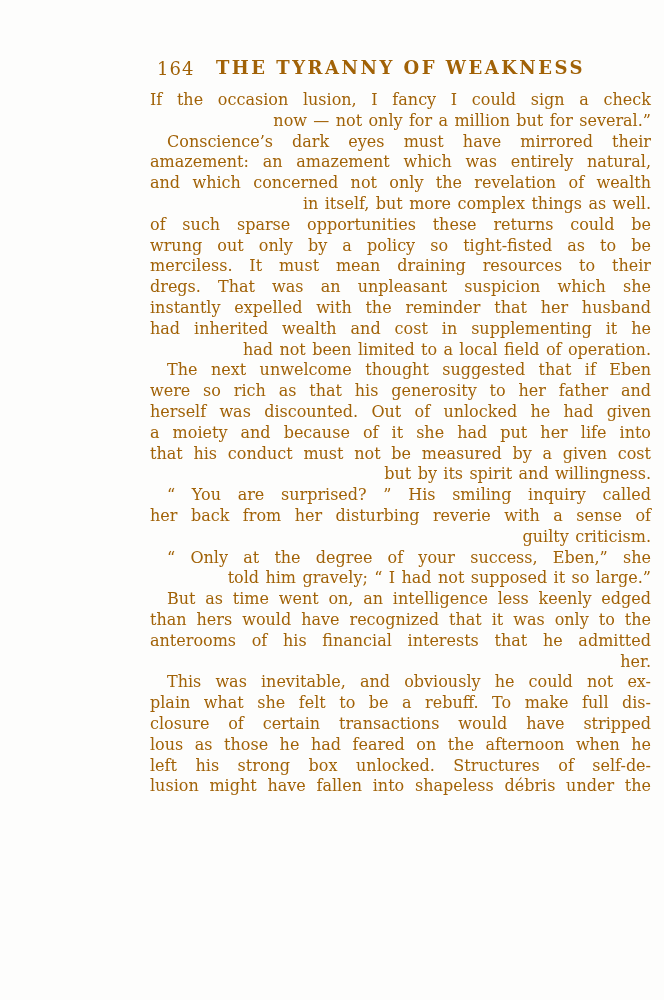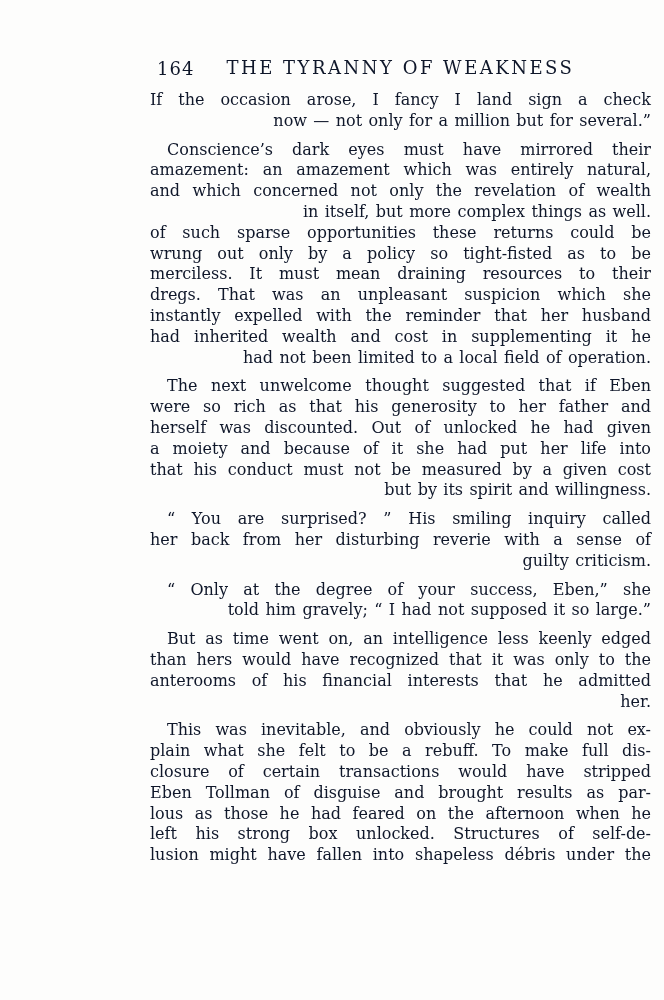--- a/index.html
+++ b/index.html
@@ -2,72 +2,72 @@
 <html><head>
 <meta charset="utf-8">
 <style>
   html, body { margin: 0; padding: 0; }
   .page {
     position: relative;
     width: 664px;
     height: 1000px;
     background: #fdfdfc;
     font-family: "DejaVu Serif", "Liberation Serif", serif;
-    color: #0f172a;
+    color: #a16207;
     overflow: hidden;
   }
   .header {
     position: absolute;
     left: 150px;
     top: 57px;
     width: 501px;
     height: 24px;
   }
   .pagenum {
     position: absolute;
     left: 7px;
     top: 1px;
     font-size: 18px;
     letter-spacing: 1px;
   }
   .running-title {
     text-align: center;
     font-size: 18px;
     letter-spacing: 2.5px;
-    font-weight: normal;
+    font-weight: bold;
     white-space: nowrap;
   }
   .bodytext {
     position: absolute;
     left: 150px;
     top: 90px;
     width: 501px;
     font-size: 16px;
     line-height: 20.8px;
     word-spacing: 0.08em;
   }
   .para { margin: 0; padding: 0; }
   .line { text-align: right; }
   .line.justify {
     text-align: justify;
     text-align-last: justify;
   }
-  .line.indent { text-indent: 17px; margin-top: 8px; }
+  .line.indent { text-indent: 17px; }
 </style>
 </head>
 <body>
 
 <div class="page">
   <div class="header">
     <span class="pagenum">164</span>
     <div class="running-title">THE TYRANNY OF WEAKNESS</div>
   </div>
   <div class="bodytext" id="bodytext">
       <div class="para">
-        <div class="line justify">If the occasion arose, I fancy I land sign a check</div>
+        <div class="line justify">If the occasion lusion, I fancy I could sign a check</div>
         <div class="line">now — not only for a million but for several.”</div>
       </div>
       <div class="para">
         <div class="line justify indent">Conscience’s dark eyes must have mirrored their</div>
         <div class="line justify">amazement: an amazement which was entirely natural,</div>
         <div class="line justify">and which concerned not only the revelation of wealth</div>
         <div class="line">in itself, but more complex things as well.</div>
       </div>
       <div class="para">
         <div class="line justify">of such sparse opportunities these returns could be</div>
@@ -98,19 +98,18 @@
       <div class="para">
         <div class="line justify indent">But as time went on, an intelligence less keenly edged</div>
         <div class="line justify">than hers would have recognized that it was only to the</div>
         <div class="line justify">anterooms of his financial interests that he admitted</div>
         <div class="line">her.</div>
       </div>
       <div class="para">
         <div class="line justify indent">This was inevitable, and obviously he could not ex-</div>
         <div class="line justify">plain what she felt to be a rebuff. To make full dis-</div>
         <div class="line justify">closure of certain transactions would have stripped</div>
-        <div class="line justify">Eben Tollman of disguise and brought results as par-</div>
         <div class="line justify">lous as those he had feared on the afternoon when he</div>
         <div class="line justify">left his strong box unlocked. Structures of self-de-</div>
         <div class="line justify">lusion might have fallen into shapeless débris under the</div>
       </div>
     </div>
 </div>
 
 </body></html>

